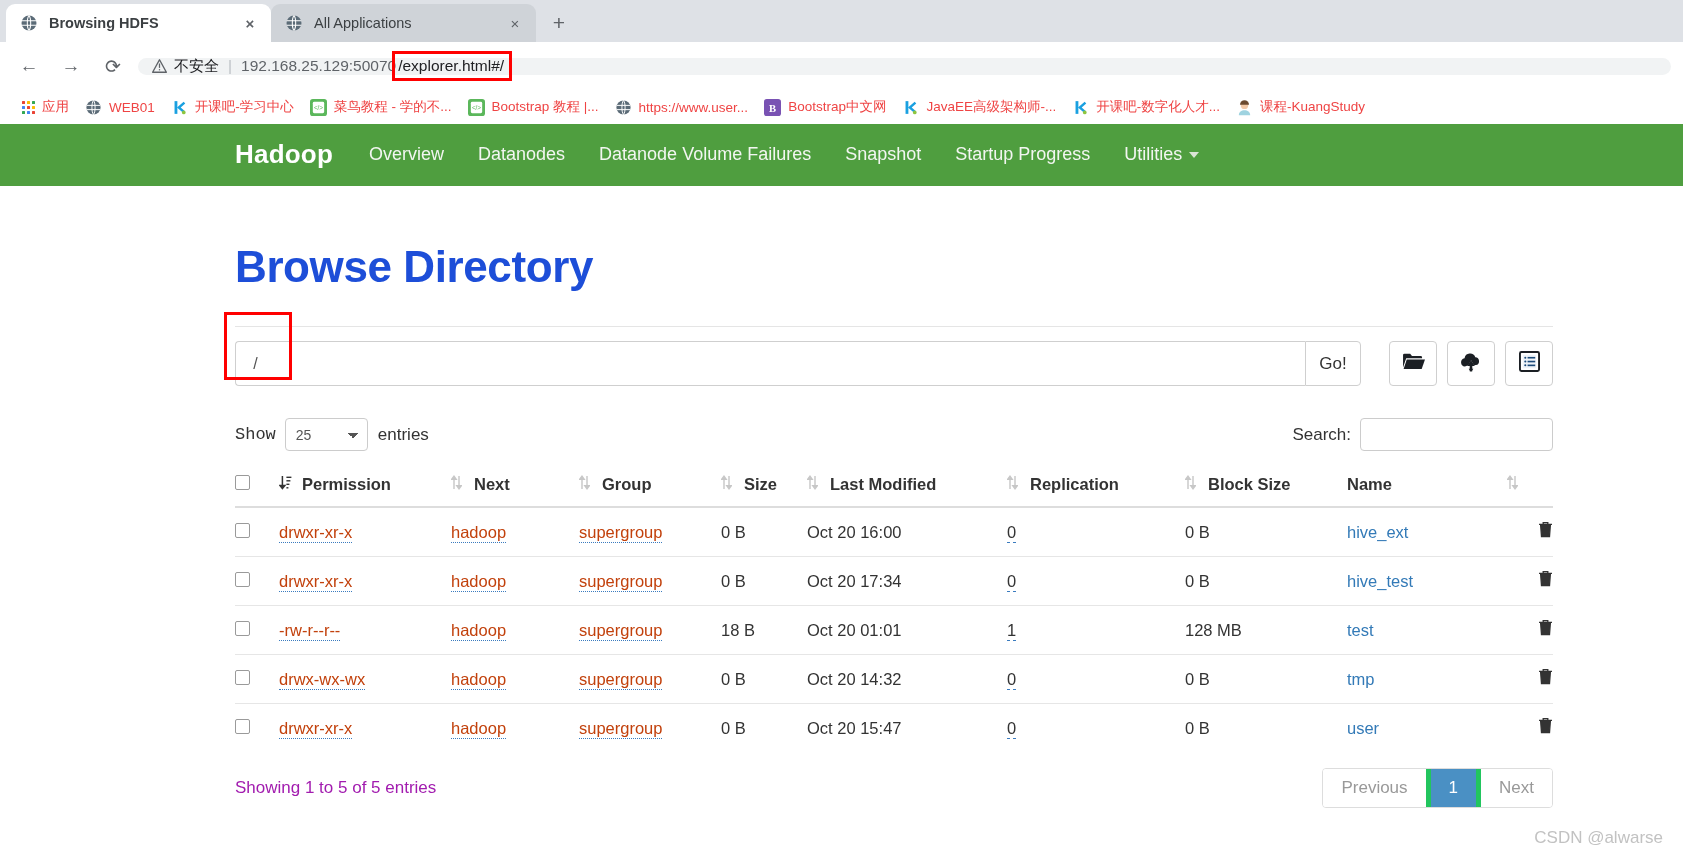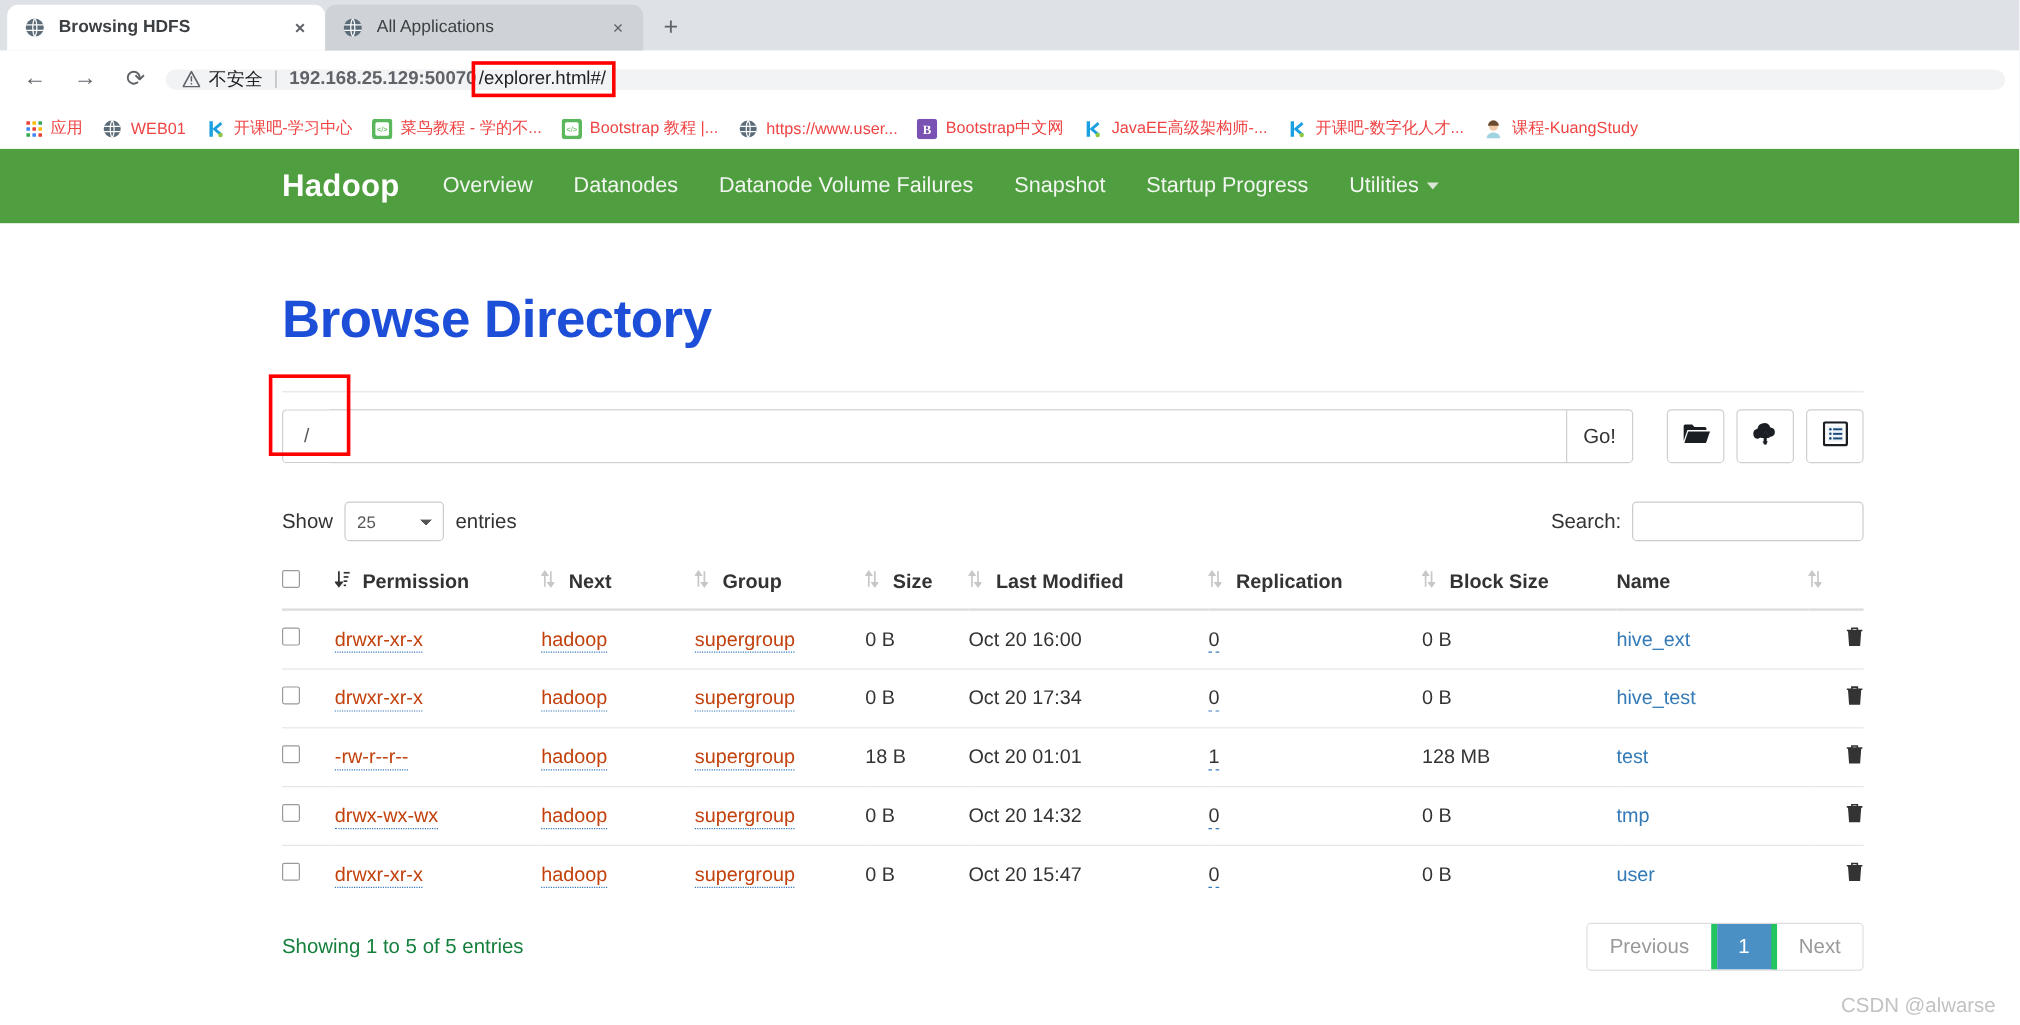--- a/index.html
+++ b/index.html
@@ -35,21 +35,21 @@
   .navbtn { width:34px; height:34px; display:flex; align-items:center; justify-content:center;
             color:#5f6368; font-size:19px; margin-right:8px; border-radius:50%; }
   .omnibox {
     flex:1; height:17px; background:#f1f3f4; border-radius:16px;
     display:flex; align-items:center; padding:0 14px; position:relative;
     font-size:15.5px; color:#202124;
   }
   .warn-icon { margin-right:7px; color:#5f6368; font-size:14px; display:flex; align-items:center;}
   .not-secure { color:#202124; font-size:15px; }
   .omni-sep { margin:0 9px; color:#bdc1c6; }
-  .url-host { color:#5f6368; font-size:15.5px;font-weight:bold; }
+  .url-host { color:#5f6368; font-size:15.5px; }
   .url-path { color:#202124; font-size:15.5px; }
   .url-highlight {
     position:relative; padding:2px 4px 2px 2px;
     outline:3px solid #ff0000; outline-offset:1px;
   }
 
   .bookmarks { height:34px; background:#ffffff; display:flex; align-items:center;
                padding:0 14px; font-size:13.5px; color:#3c4043; gap:0; }
   .bm { display:flex; align-items:center; padding:3px 8px; white-space:nowrap; }
   .bm-ico { width:17px; height:17px; margin-right:7px; flex:0 0 17px; display:block;}
@@ -103,21 +103,21 @@
   }
   .tool-btns { display:flex; margin-left:28px; gap:10px; }
   .tool-btn {
     width:48px; height:45px; border:1px solid #cfcfcf; background:#fff; border-radius:4px;
     display:flex; align-items:center; justify-content:center; cursor:pointer;
   }
 
   .tablebar { display:flex; align-items:center; justify-content:space-between;
               width:1318px; margin-top:32px; }
   .show-entries { display:flex; align-items:center; font-size:17px; color:#333; }
-  .show-entries .lbl { margin-right:9px; }
+  .show-entries .lbl { margin-right:9px;font-family:Liberation Mono, monospace; }
   .entries-select {
     height:33px; border:1px solid #ccc; border-radius:4px; font-size:14px; color:#555;
     padding:0 22px 0 10px; background:#fff; -webkit-appearance:none; appearance:none;
     font-family:"Liberation Sans", sans-serif; width:83px;
     background-image:linear-gradient(45deg,transparent 50%,#555 50%),linear-gradient(135deg,#555 50%,transparent 50%);
     background-position:calc(100% - 14px) 14px, calc(100% - 9px) 14px;
     background-size:5px 5px, 5px 5px; background-repeat:no-repeat;
   }
   .show-entries .suffix { margin-left:10px; }
   .search-wrap { display:flex; align-items:center; font-size:17px; color:#333; }
@@ -154,21 +154,21 @@
     width:15px; height:15px; border:1px solid #9a9a9a; border-radius:2px; background:#fff;
     display:inline-block;
   }
   .editable { color:#c2410c; border-bottom:1px dotted #3a7bbf; padding-bottom:1px; cursor:pointer;}
   .rep-link { color:#333; border-bottom:1px dashed #3a7bbf; padding-bottom:1px; cursor:pointer;}
   .name-link { color:#337ab7; cursor:pointer; }
   .trash { color:#444; font-size:17px; cursor:pointer; }
 
   .tablefoot { display:flex; align-items:center; justify-content:space-between;
                width:1318px; margin-top:16px; }
-  .showing { font-size:17px; color:#15803d; }
+  .showing { font-size:17px; color:#a21caf; }
   .pager { display:flex; border:1px solid #ddd; border-radius:4px; overflow:hidden; }
   .pg { padding:9px 18px; font-size:17px; color:#999; background:#fff; border-right:5px solid #22c55e;
         cursor:pointer;}
   .pg:last-child { border-right:none; }
   .pg.active { background:#4a90c4; color:#fff; }
 
   .watermark { position:absolute; right:20px; bottom:6px; font-size:17px; color:#c2c2c2; }
 </style>
 </head>
 <body>

